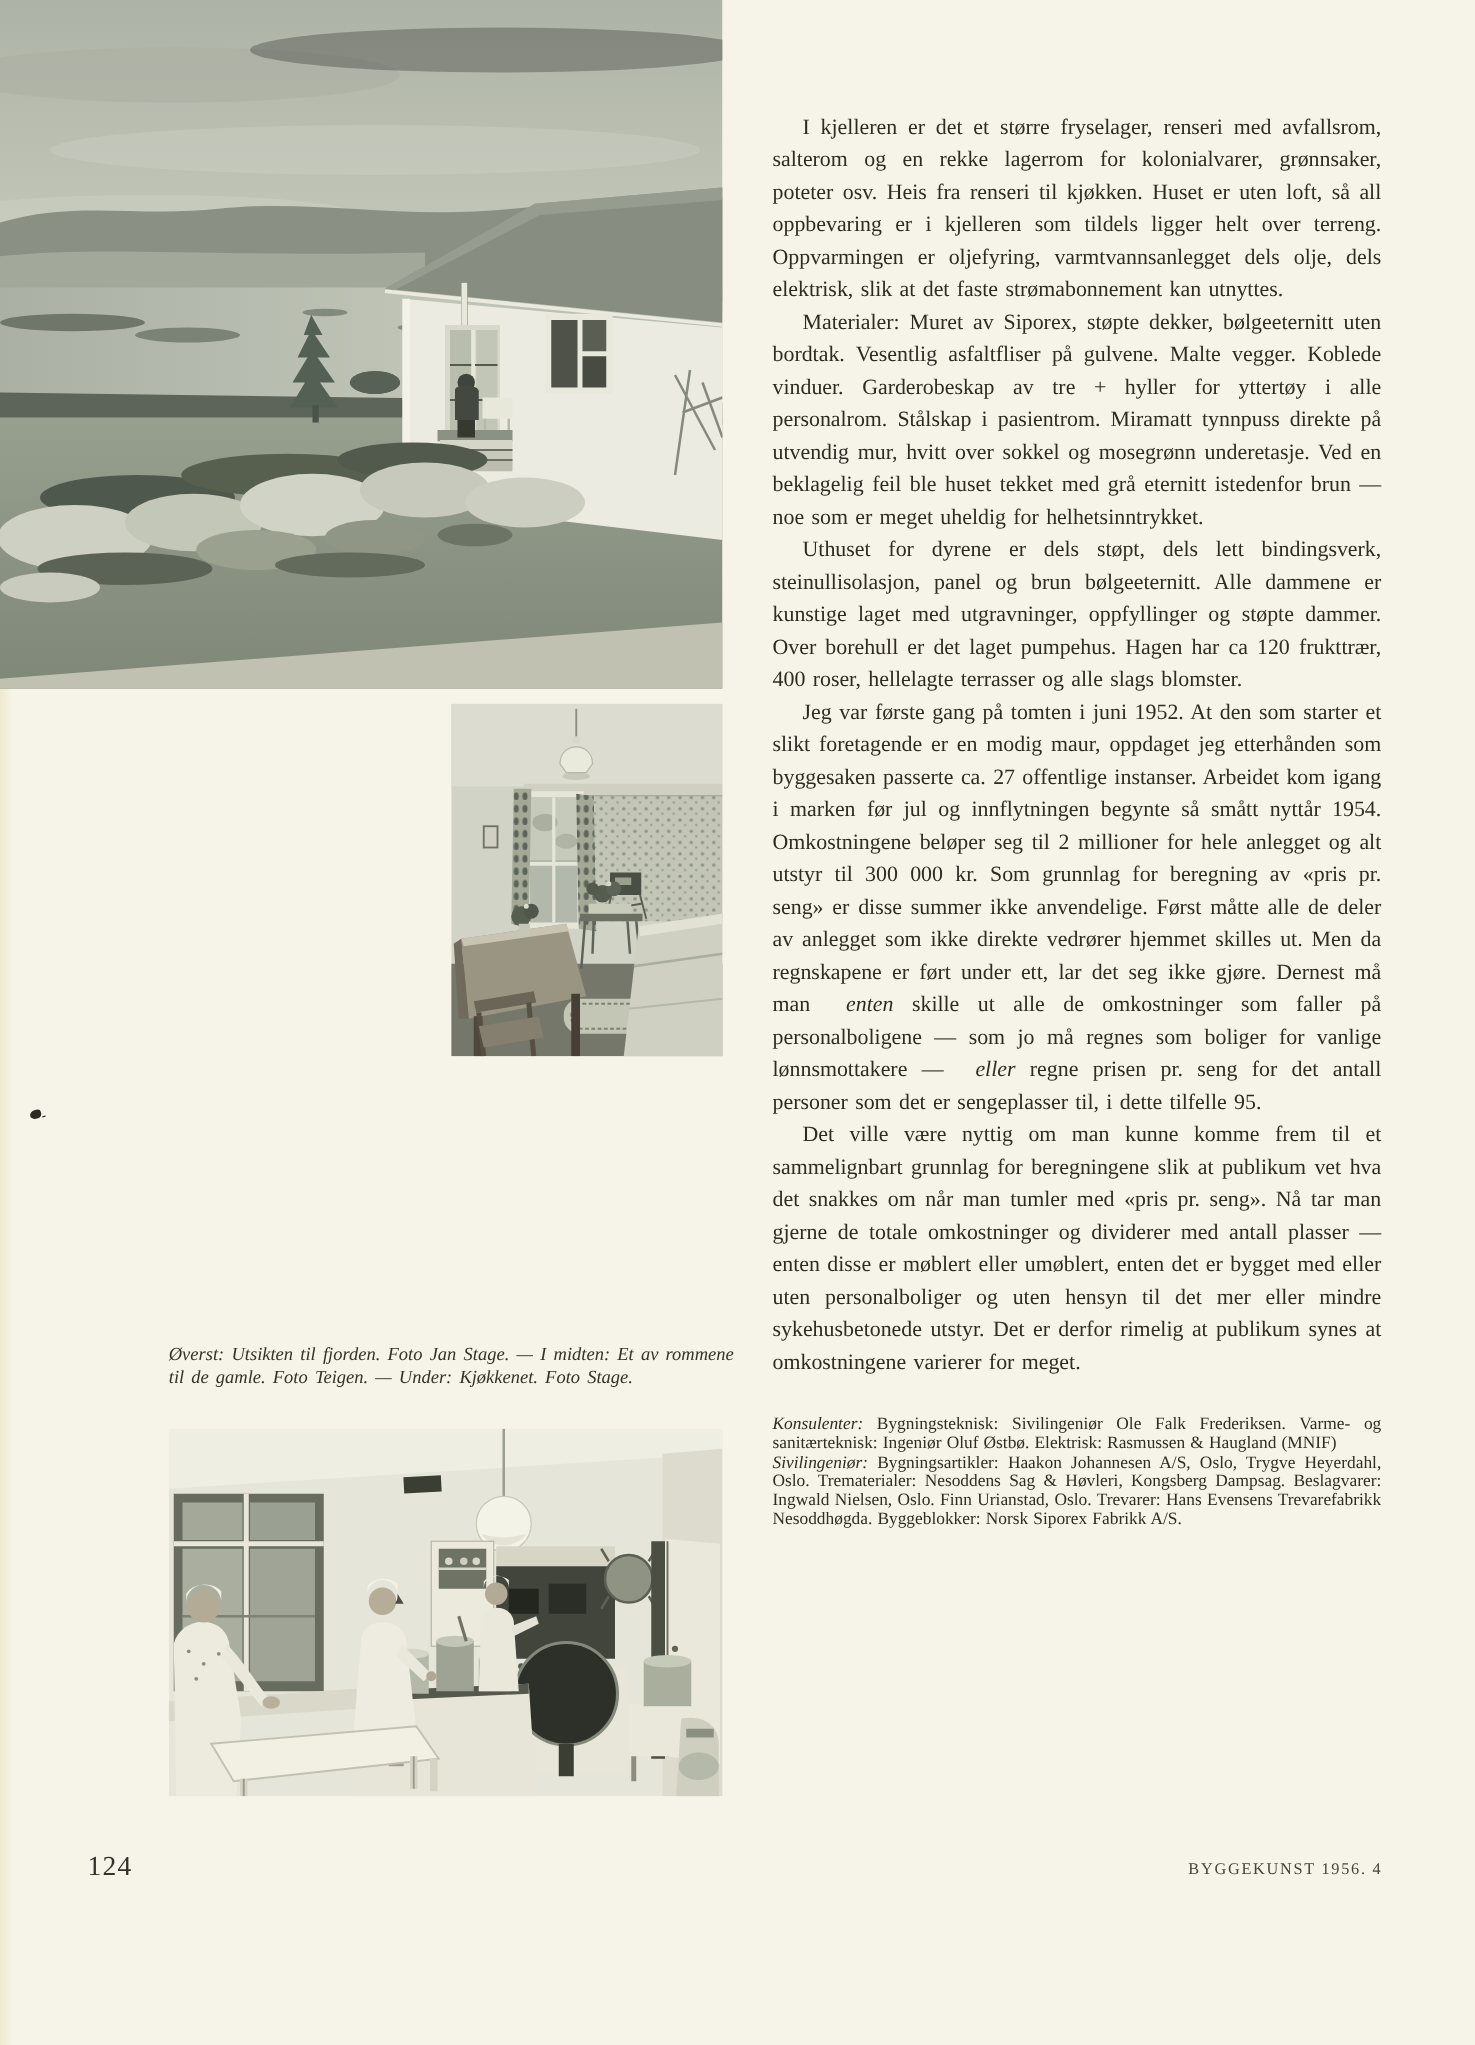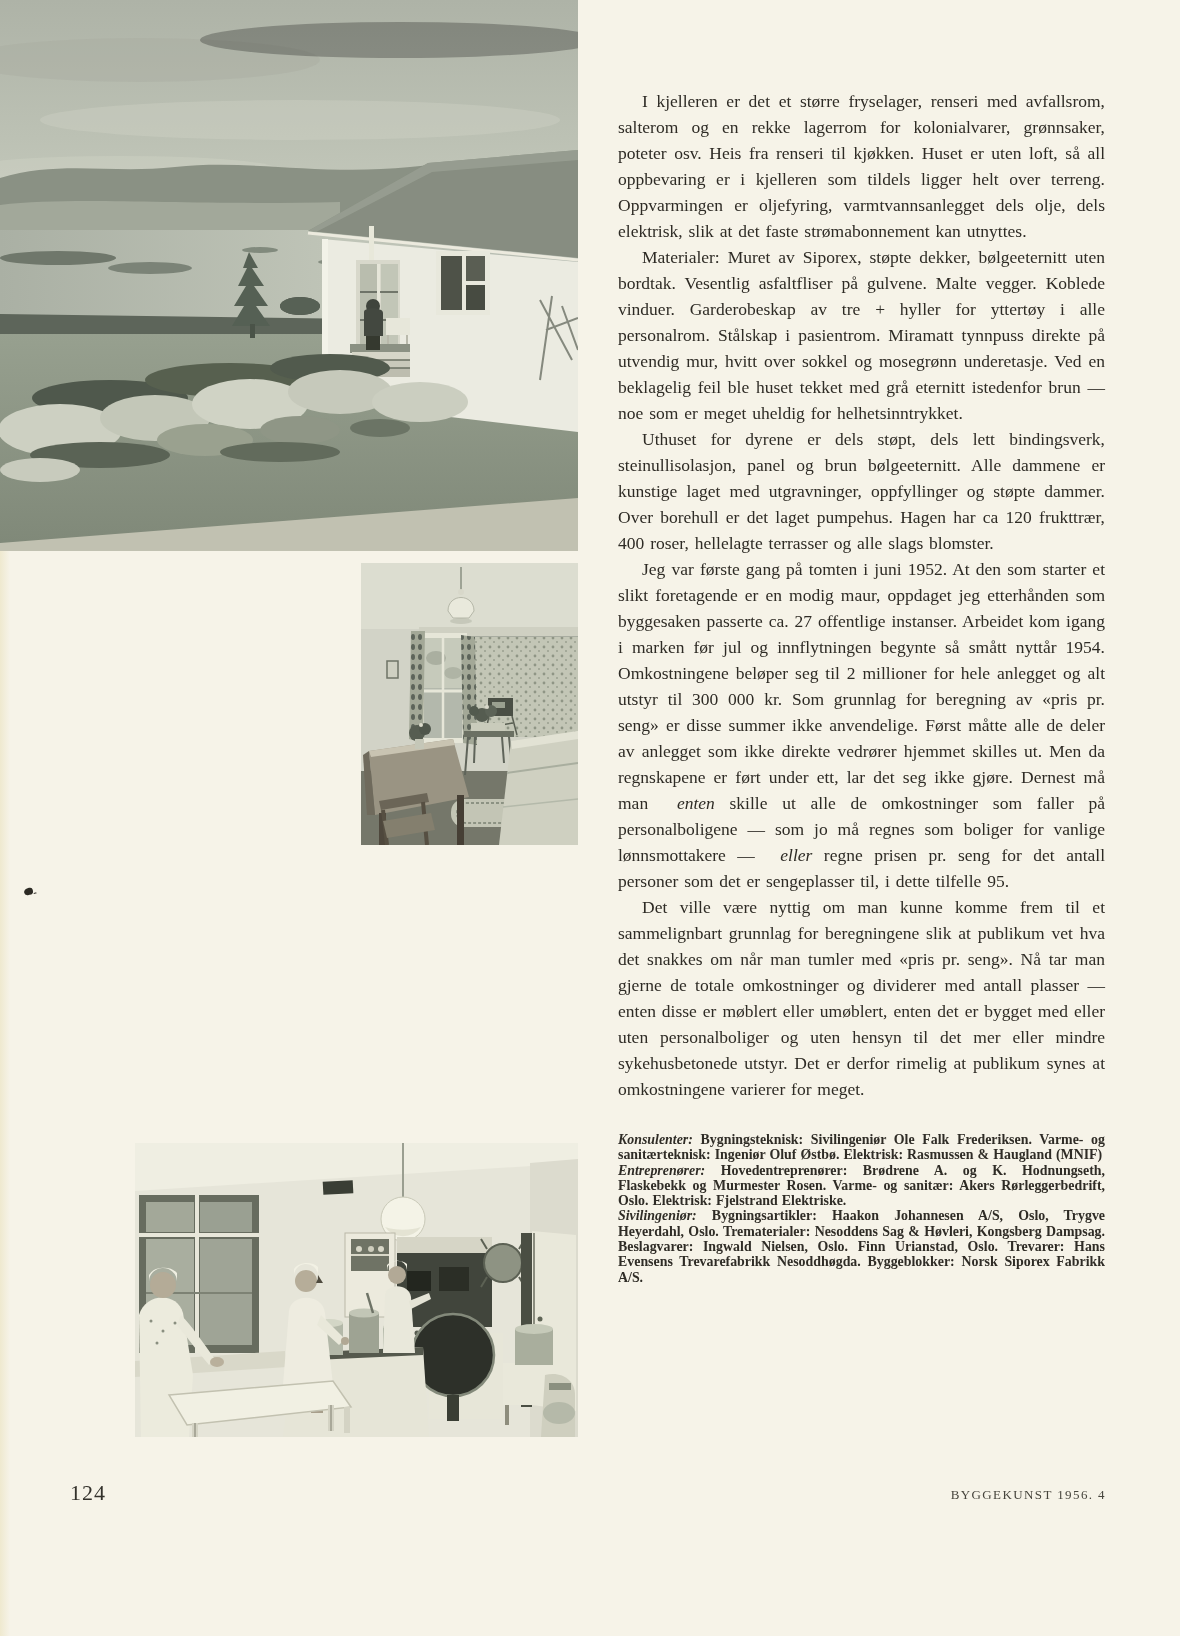--- a/index.html
+++ b/index.html
@@ -37,21 +37,21 @@
   }
   .body-par{
     margin:0;font-size:17.5px;line-height:26px;
     text-align:justify;word-spacing:1.5px;
   }
   .body-par.indent{text-indent:24px;}
   .em{font-style:italic;margin-left:14px;}
   .credits{margin-top:30px;}
   .credit-par{
     margin:0;font-size:13.9px;line-height:15.3px;
-    text-align:justify;word-spacing:0.6px;color:#2f2c26;font-weight:bold;
+    text-align:justify;word-spacing:0.6px;color:#2f2c26;
   }
   .credit-label{font-style:italic;}
   .page-number{
     position:absolute;left:70px;top:1480px;
     font-size:22px;color:#33312b;letter-spacing:1px;
   }
   .journal-footer{
     position:absolute;right:74px;top:1487px;
     font-size:13px;letter-spacing:1.4px;color:#46443c;
   }
@@ -237,20 +237,21 @@
       <circle cx="64" cy="166" r="6" fill="#4f564b"></circle>
       <circle cx="60" cy="162" r="2" fill="#dcdccd"></circle>
       <rect x="54" y="176" width="9" height="10" fill="#c5c7b8"></rect>
 
       <path d="M18,238 L66,230 L68,239 L20,247 Z" fill="#6b6557"></path>
       <path d="M22,247 L26,282 M62,239 L66,282" stroke="#564f42" stroke-width="4" fill="none"></path>
       <path d="M22,258 L70,250 L74,267 L26,275 Z" fill="#847f6e"></path>
     </svg>
   </figure>
 
+  <p class="caption">Øverst: Utsikten til fjorden. Foto Jan Stage. — I midten: Et av rommene til de gamle. Foto Teigen. — Under: Kjøkkenet. Foto Stage.</p>
 
   <figure class="photo photo-bottom">
     <svg width="443" height="294" viewBox="0 0 443 294">
       <rect x="0" y="0" width="443" height="294" fill="#e6e5d9"></rect>
       <path d="M0,0 L443,0 L443,20 L0,48 Z" fill="#efeee2"></path>
       <path d="M395,20 L443,16 L443,294 L395,294 Z" fill="#dcdbce"></path>
 
       <rect x="188" y="38" width="30" height="13" fill="#3a3e35" transform="rotate(-3 203 44)"></rect>
 
       <line x1="268" y1="0" x2="268" y2="54" stroke="#9a9e90" stroke-width="2"></line>
@@ -350,21 +351,20 @@
   <div class="column">
     <div id="paragraphs">
         <p class="body-par indent"><span>I kjelleren er det et større fryselager, renseri med avfallsrom, salterom og en rekke lagerrom for kolonialvarer, grønnsaker, poteter osv. Heis fra renseri til kjøkken. Huset er uten loft, så all oppbevaring er i kjelleren som tildels ligger helt over terreng. Oppvarmingen er oljefyring, varmtvannsanlegget dels olje, dels elektrisk, slik at det faste strømabonnement kan utnyttes.</span></p>
         <p class="body-par indent"><span>Materialer: Muret av Siporex, støpte dekker, bølgeeternitt uten bordtak. Vesentlig asfaltfliser på gulvene. Malte vegger. Koblede vinduer. Garderobeskap av tre + hyller for yttertøy i alle personalrom. Stålskap i pasientrom. Miramatt tynnpuss direkte på utvendig mur, hvitt over sokkel og mosegrønn underetasje. Ved en beklagelig feil ble huset tekket med grå eternitt istedenfor brun — noe som er meget uheldig for helhetsinntrykket.</span></p>
         <p class="body-par indent"><span>Uthuset for dyrene er dels støpt, dels lett bindingsverk, steinullisolasjon, panel og brun bølgeeternitt. Alle dammene er kunstige laget med utgravninger, oppfyllinger og støpte dammer. Over borehull er det laget pumpehus. Hagen har ca 120 frukttrær, 400 roser, hellelagte terrasser og alle slags blomster.</span></p>
         <p class="body-par indent"><span>Jeg var første gang på tomten i juni 1952. At den som starter et slikt foretagende er en modig maur, oppdaget jeg etterhånden som byggesaken passerte ca. 27 offentlige instanser. Arbeidet kom igang i marken før jul og innflytningen begynte så smått nyttår 1954. Omkostningene beløper seg til 2 millioner for hele anlegget og alt utstyr til 300 000 kr. Som grunnlag for beregning av «pris pr. seng» er disse summer ikke anvendelige. Først måtte alle de deler av anlegget som ikke direkte vedrører hjemmet skilles ut. Men da regnskapene er ført under ett, lar det seg ikke gjøre. Dernest må man </span><span class="em">enten</span><span> skille ut alle de omkostninger som faller på personalboligene — som jo må regnes som boliger for vanlige lønnsmottakere — </span><span class="em">eller</span><span> regne prisen pr. seng for det antall personer som det er sengeplasser til, i dette tilfelle 95.</span></p>
         <p class="body-par indent"><span>Det ville være nyttig om man kunne komme frem til et sammelignbart grunnlag for beregningene slik at publikum vet hva det snakkes om når man tumler med «pris pr. seng». Nå tar man gjerne de totale omkostninger og dividerer med antall plasser — enten disse er møblert eller umøblert, enten det er bygget med eller uten personalboliger og uten hensyn til det mer eller mindre sykehusbetonede utstyr. Det er derfor rimelig at publikum synes at omkostningene varierer for meget.</span></p>
       </div>
     <div id="credits" class="credits">
         <p class="credit-par"><span class="credit-label">Konsulenter:</span> Bygningsteknisk: Sivilingeniør Ole Falk Frederiksen. Varme- og sanitærteknisk: Ingeniør Oluf Østbø. Elektrisk: Rasmussen &amp; Haugland (MNIF)</p>
-        <p class="credit-par"><span class="credit-label">Entreprenører:</span> Hovedentreprenører: Brødrene A. og K. Hodnungseth, Flaskebekk og Murmester Rosen. Varme- og sanitær: Akers Rørleggerbedrift, Oslo. Elektrisk: Fjelstrand Elektriske.</p>
         <p class="credit-par"><span class="credit-label">Sivilingeniør:</span> Bygningsartikler: Haakon Johannesen A/S, Oslo, Trygve Heyerdahl, Oslo. Trematerialer: Nesoddens Sag &amp; Høvleri, Kongsberg Dampsag. Beslagvarer: Ingwald Nielsen, Oslo. Finn Urianstad, Oslo. Trevarer: Hans Evensens Trevarefabrikk Nesoddhøgda. Byggeblokker: Norsk Siporex Fabrikk A/S.</p>
       </div>
   </div>
 
   <div class="page-number">124</div>
   <div class="journal-footer">BYGGEKUNST 1956. 4</div>
 
   <span class="ink-mark"></span>
 </div>
 

